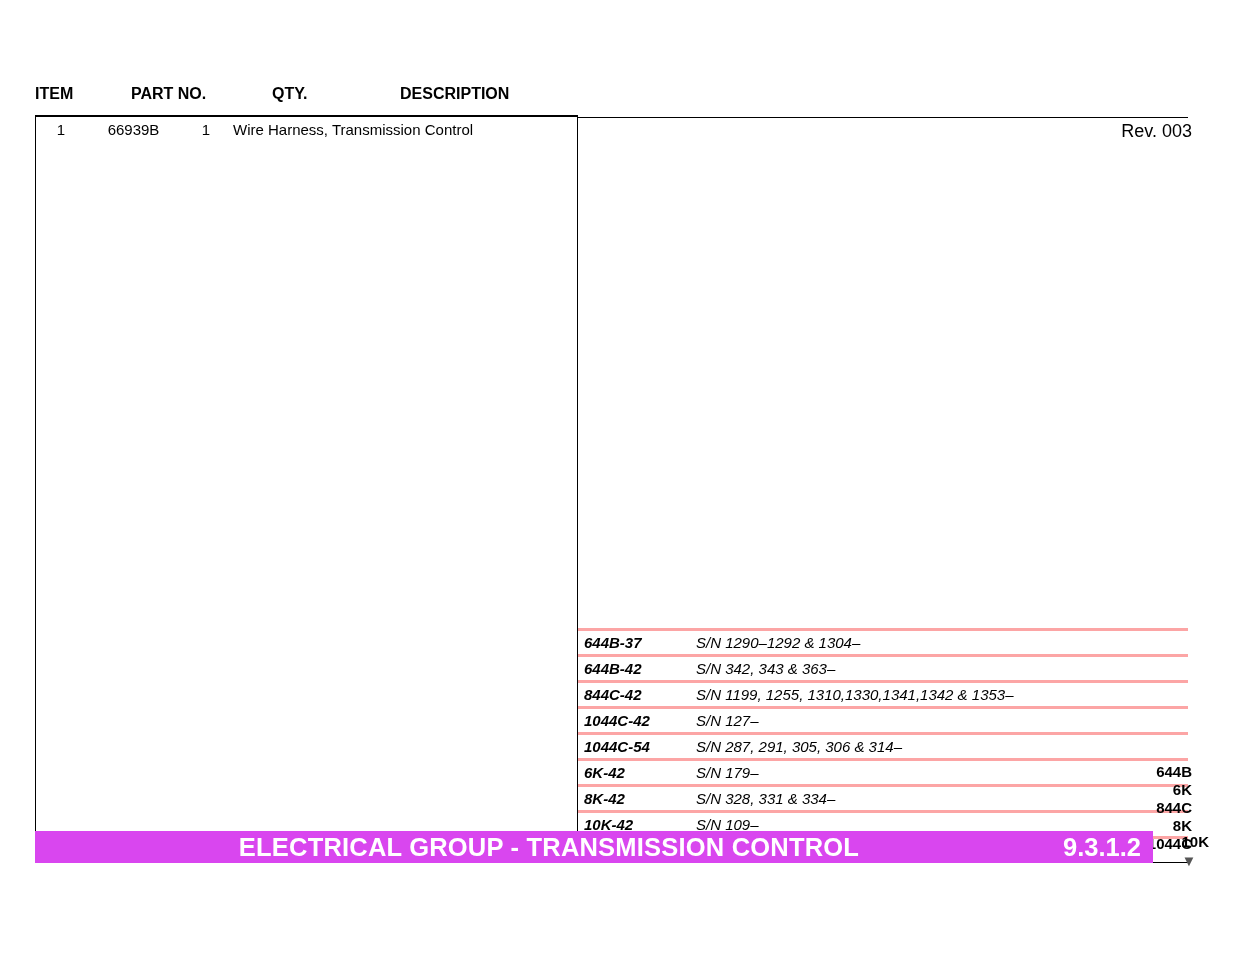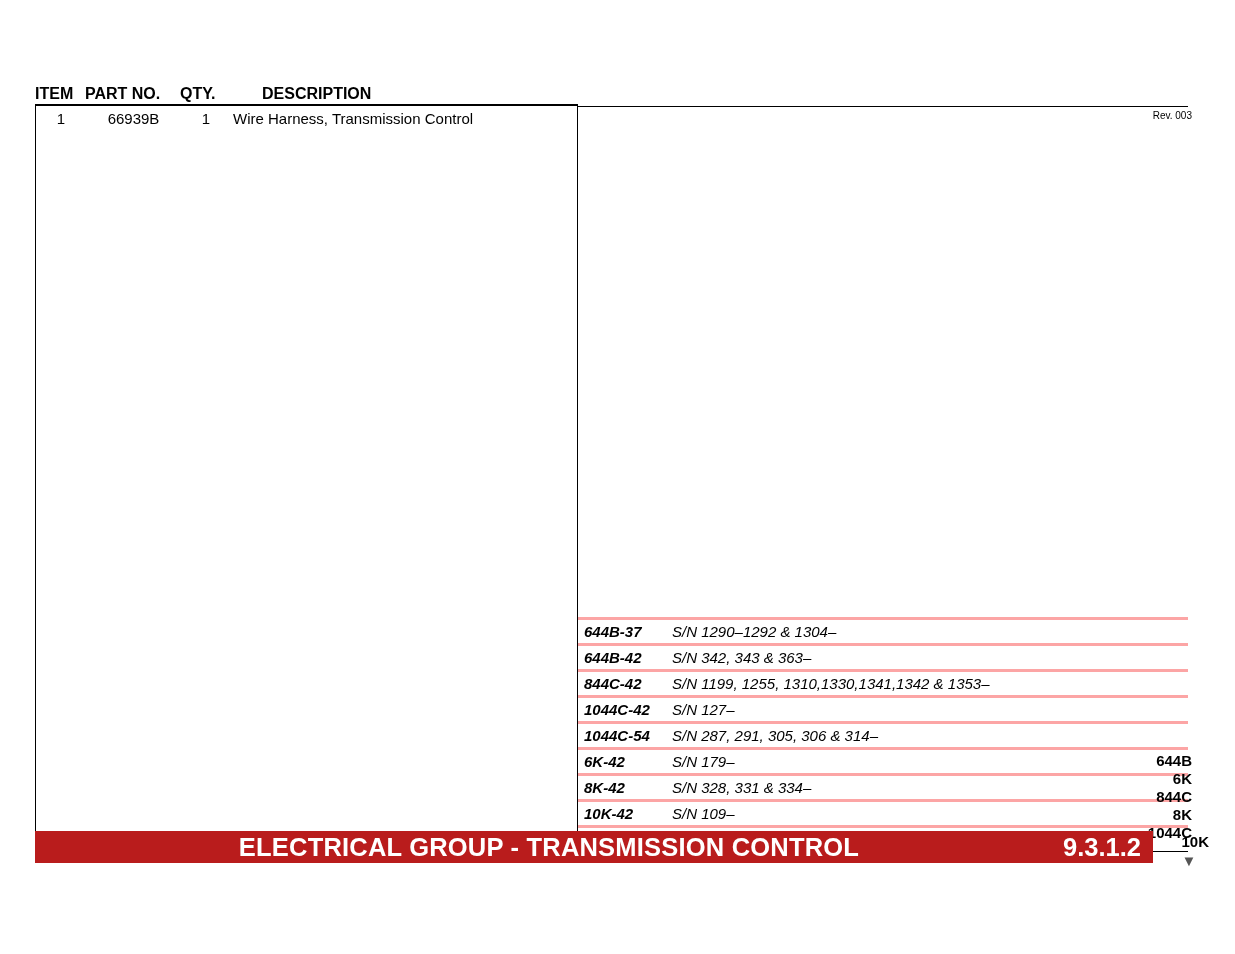--- a/index.html
+++ b/index.html
@@ -8,23 +8,24 @@
     position: relative;
     width: 1235px;
     height: 954px;
     padding: 85px 26px 0 35px;
   }
   .header-row {
     display: flex;
     font-weight: bold;
     font-size: 16px;
     border-bottom: 2px solid #000;
-    padding-bottom: 1px;
+    padding-bottom: 12px;
     margin-left: 0;
     width: 543px;
+    gap: 46px;
   }
   .hdr-item { width: 50px; }
   .hdr-part { width: 95px; }
   .hdr-qty  { width: 50px; }
   .hdr-desc { flex: 1; margin-left: 32px; }
   .main-area {
     position: relative;
     height: 746px;
   }
   .left-col {
@@ -55,56 +56,56 @@
   .right-top-rule {
     position: absolute;
     left: 0; top: 0; right: 0;
     height: 1px;
     background: #000;
   }
   .rev {
     position: absolute;
     right: -4px;
     top: 4px;
-    font-size: 10px;
+    font-size: 18px;
   }
   .applic-table {
     position: absolute;
     left: 0;
     bottom: 0;
     width: 100%;
     font-size: 15px;
   }
   .app-row {
     display: flex;
     border-top: 3px solid #fca5a5;
     padding: 3px 0 3px 6px;
     min-height: 26px;
     align-items: center;
     font-style: italic;
   }
   .app-row:last-child { border-bottom: 1px solid #000; }
   .app-model { width: 88px; font-weight: bold; }
-  .app-sn { flex: 1; }
+  .app-sn { flex: 1; margin-left: 24px; }
   .model-stack {
     position: absolute;
     right: -4px;
     bottom: 10px;
     text-align: right;
     font-weight: bold;
     font-size: 15px;
     line-height: 18px;
   }
   .title-bar {
     position: absolute;
     left: 35px;
     top: 831px;
     width: 1118px;
     height: 32px;
-    background: #b91c1c;
+    background: #d946ef;
     color: #fff;
     display: flex;
     align-items: center;
     justify-content: space-between;
     padding: 0 12px 0 0;
     font-weight: bold;
   }
   .title-main { flex: 1; text-align: center; font-size: 25.5px; letter-spacing: 0.2px; }
   .title-sec  { font-size: 25.5px; }
   .footer-right {

